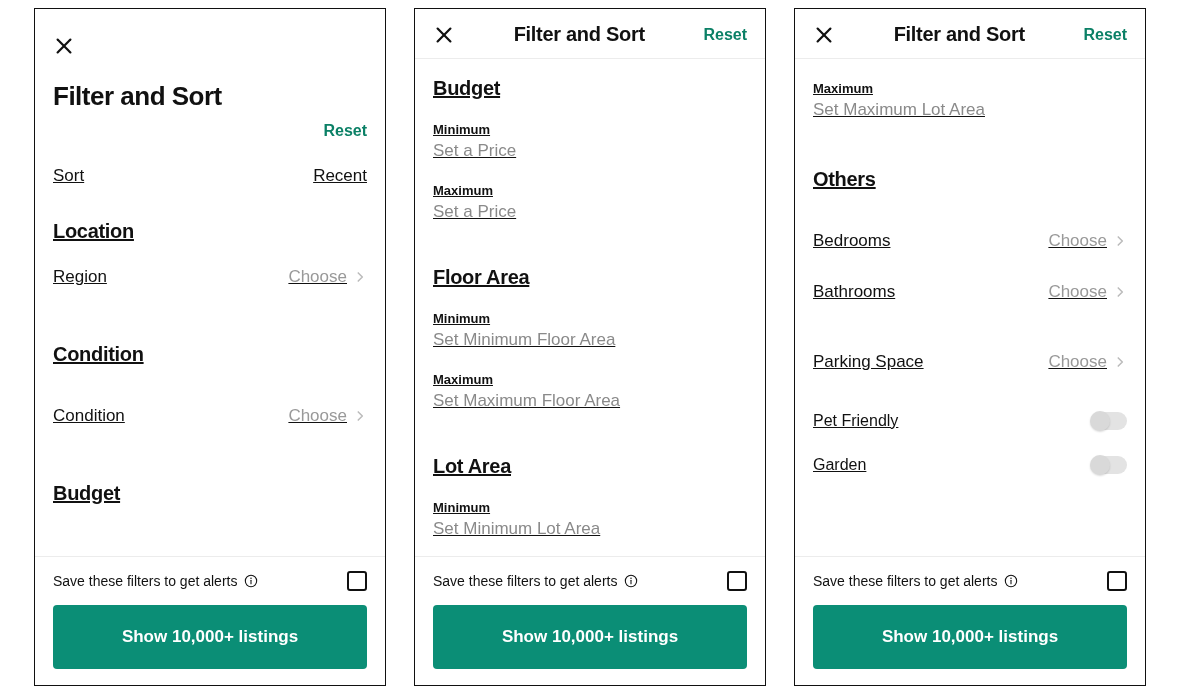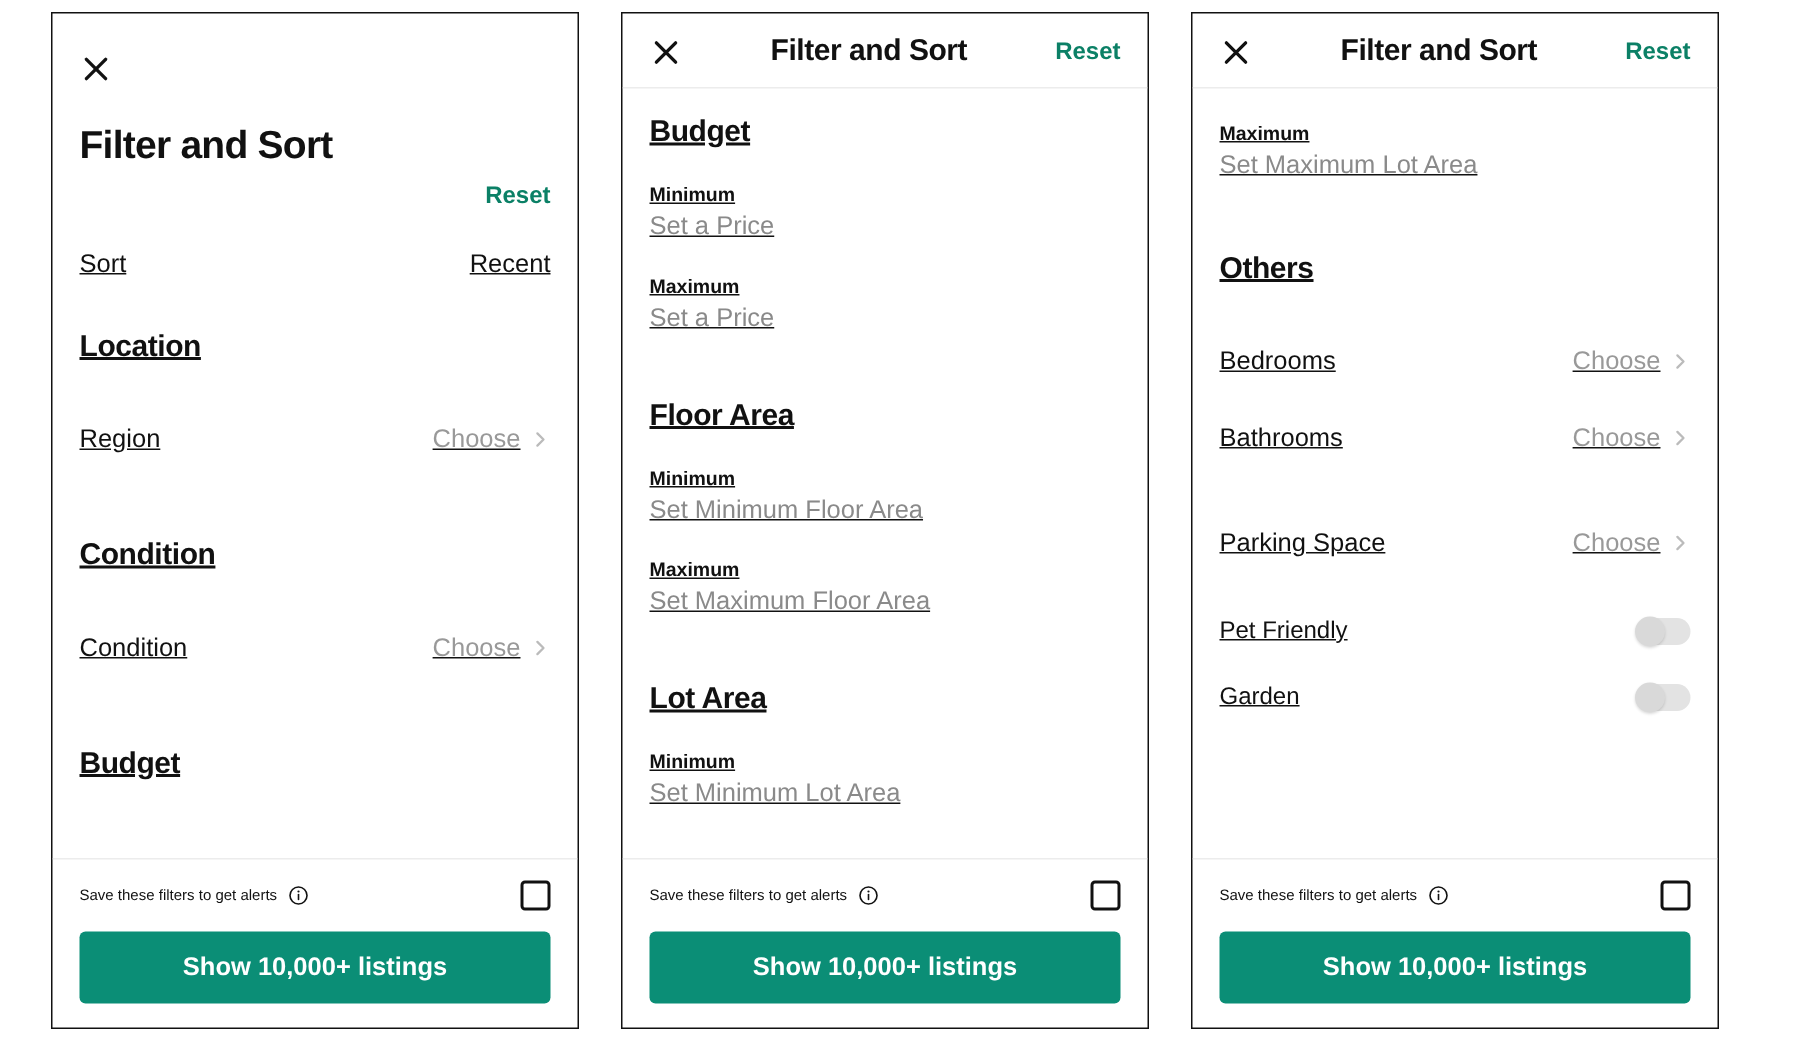--- a/index.html
+++ b/index.html
@@ -35,26 +35,26 @@
   .field-label { font-size: 13px; font-weight: 700; color: #111; margin-top: 22px; }
   .field-value { font-size: 17px; color: #8a8a8a; margin-top: 4px; }
 
   .row-toggle { display: flex; align-items: center; justify-content: space-between; margin-top: 20px; font-size: 16px; }
 
   .toggle { position: relative; width: 36px; height: 18px; background: #e3e3e3; border-radius: 9px; cursor: pointer; }
   .toggle .knob { position: absolute; top: -1px; left: -1px; width: 20px; height: 20px; background: #d9d9d9; border-radius: 50%; box-shadow: 0 1px 2px rgba(0,0,0,0.15); }
 
   
   .footer { border-top: 1px solid #ececec; padding: 14px 18px 16px 18px; }
-  .save-row { display: flex; align-items: center; justify-content: space-between; font-size: 10px; color: #111; }
+  .save-row { display: flex; align-items: center; justify-content: space-between; font-size: 14px; color: #111; }
   .save-left { display: flex; align-items: center; gap: 6px; }
   .info-icon { display:inline-flex; width:16px; height:16px; }
   .info-icon svg { width:16px; height:16px; }
   .chk { width: 20px; height: 20px; border: 2px solid #111; border-radius: 3px; cursor: pointer; }
-  .cta { margin-top: 14px; background: #0b8e76; color: #fff; font-weight: 800; font-size: 17px; height: 48px; border-radius: 4px; display: flex; align-items: center; justify-content: center; cursor: pointer; }
+  .cta { margin-top: 14px; background: #0b8e76; color: #fff; font-weight: 800; font-size: 17px; height: 64px; border-radius: 4px; display: flex; align-items: center; justify-content: center; cursor: pointer; }
 
   
   .topcarry { padding-top: 22px; }
 </style>
 </head>
 <body>
 
 <div class="stage">
 
   <div class="phone">
@@ -73,21 +73,21 @@
       </div>
     </div>
 
     <div class="body">
       <div class="row">
         <span class="left">Sort</span>
         <span class="right dark">Recent</span>
       </div>
 
       <div class="section-h">Location</div>
-      <div class="row" style="margin-top:40px;">
+      <div class="row" style="margin-top:24px;">
         <span class="left">Region</span>
         <span class="right">
           <span>Choose</span>
           <span class="chev">
               <svg viewBox="0 0 24 24" fill="none" stroke="#bbb" stroke-width="2.6" stroke-linecap="round" stroke-linejoin="round">
                 <polyline points="9 5 16 12 9 19"></polyline>
               </svg>
             </span>
         </span>
       </div>

